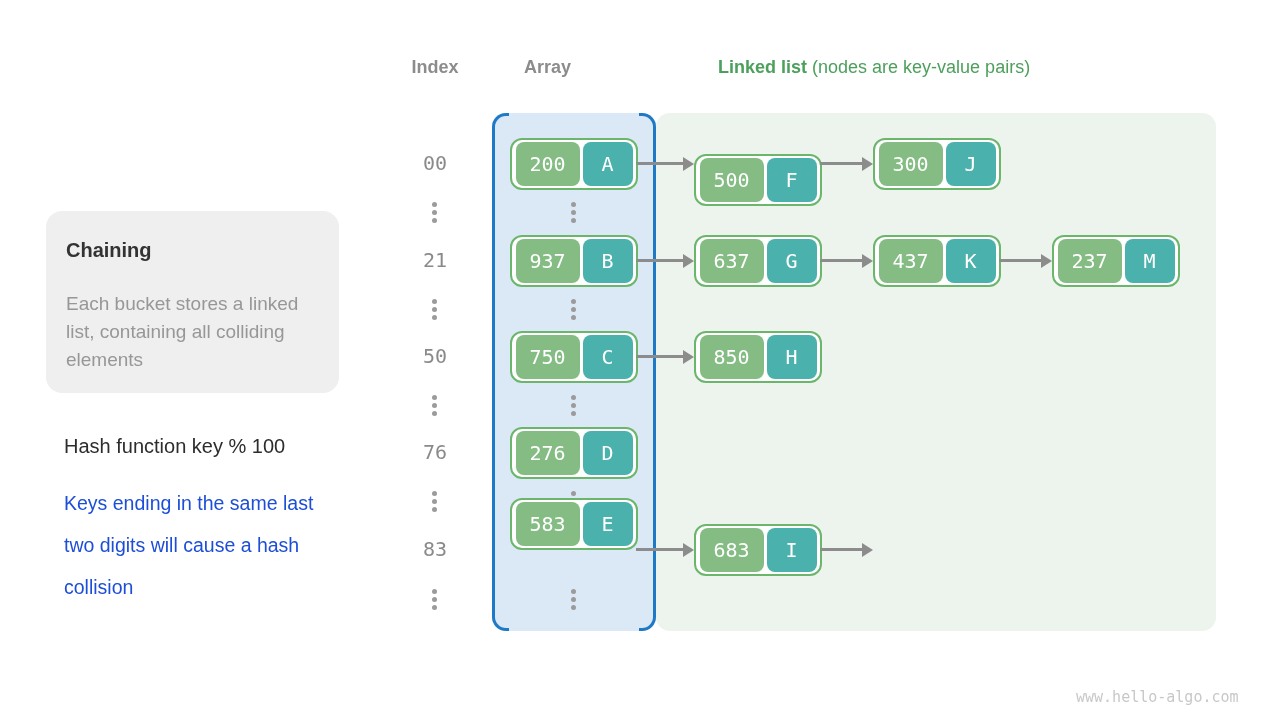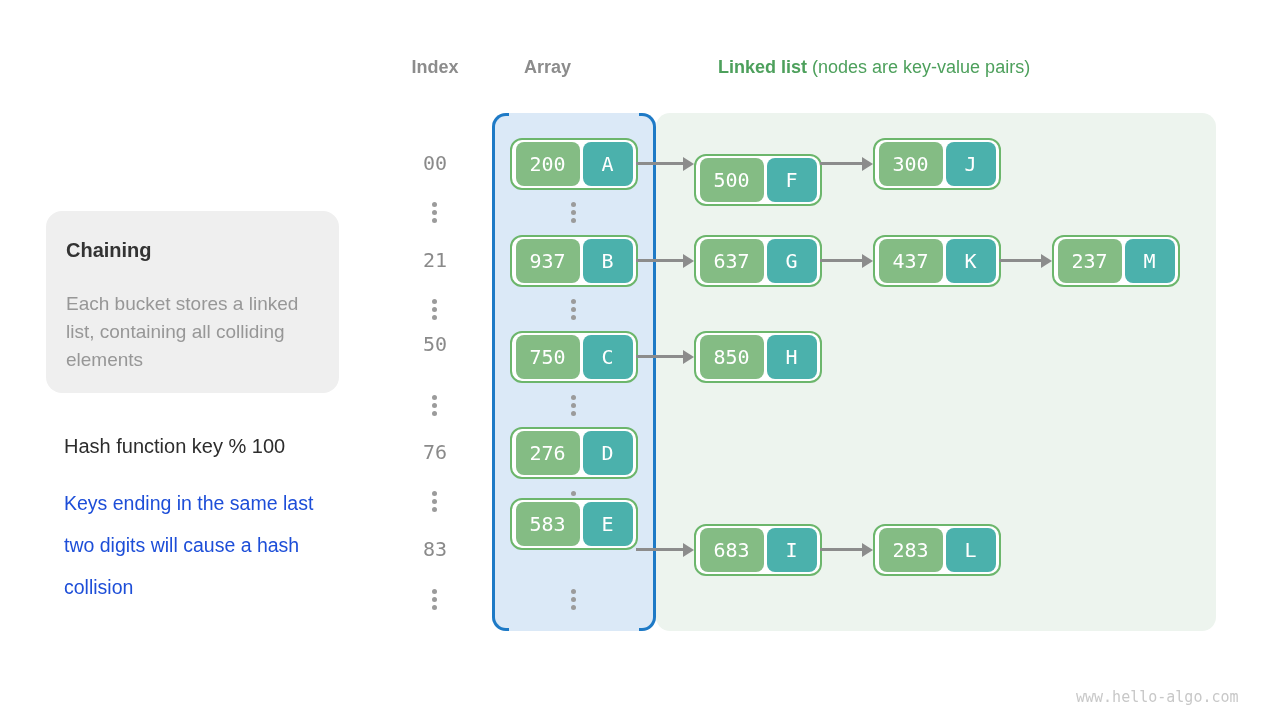--- a/index.html
+++ b/index.html
@@ -71,21 +71,21 @@
   <div class="hash-label">Hash function key % 100</div>
   <div class="collision-note">Keys ending in the same last two digits will cause a hash collision</div>
 
   <div class="list-bg"></div>
   <div class="array-bg"></div>
   <div class="bracket bracket-l"></div>
   <div class="bracket bracket-r"></div>
 
   <div class="idx" style="top:151px">00</div>
   <div class="idx" style="top:248px">21</div>
-  <div class="idx" style="top:332px">50</div>
+  <div class="idx" style="top:344px">50</div>
   <div class="idx" style="top:440px">76</div>
   <div class="idx" style="top:537px">83</div>
 
   <div class="dots" style="left:432px;top:202px">
       <i></i>
       <i></i>
       <i></i>
     </div>
   <div class="dots" style="left:432px;top:299px">
       <i></i>
@@ -187,20 +187,16 @@
   <div class="node" style="left:510px;top:498px">
     <span class="kbox">583</span>
     <span class="vbox">E</span>
   </div>
   <div class="arrow" style="left:636px;top:543px;width:58px"></div>
   <div class="node" style="left:694px;top:524px">
     <span class="kbox">683</span>
     <span class="vbox">I</span>
   </div>
   <div class="arrow" style="left:820px;top:543px;width:53px"></div>
-  <div class="node" style="left:873px;top:524px">
-    <span class="kbox">283</span>
-    <span class="vbox">L</span>
-  </div>
 
   <div class="watermark">www.hello-algo.com</div>
 
 </div>
 
 </body></html>

